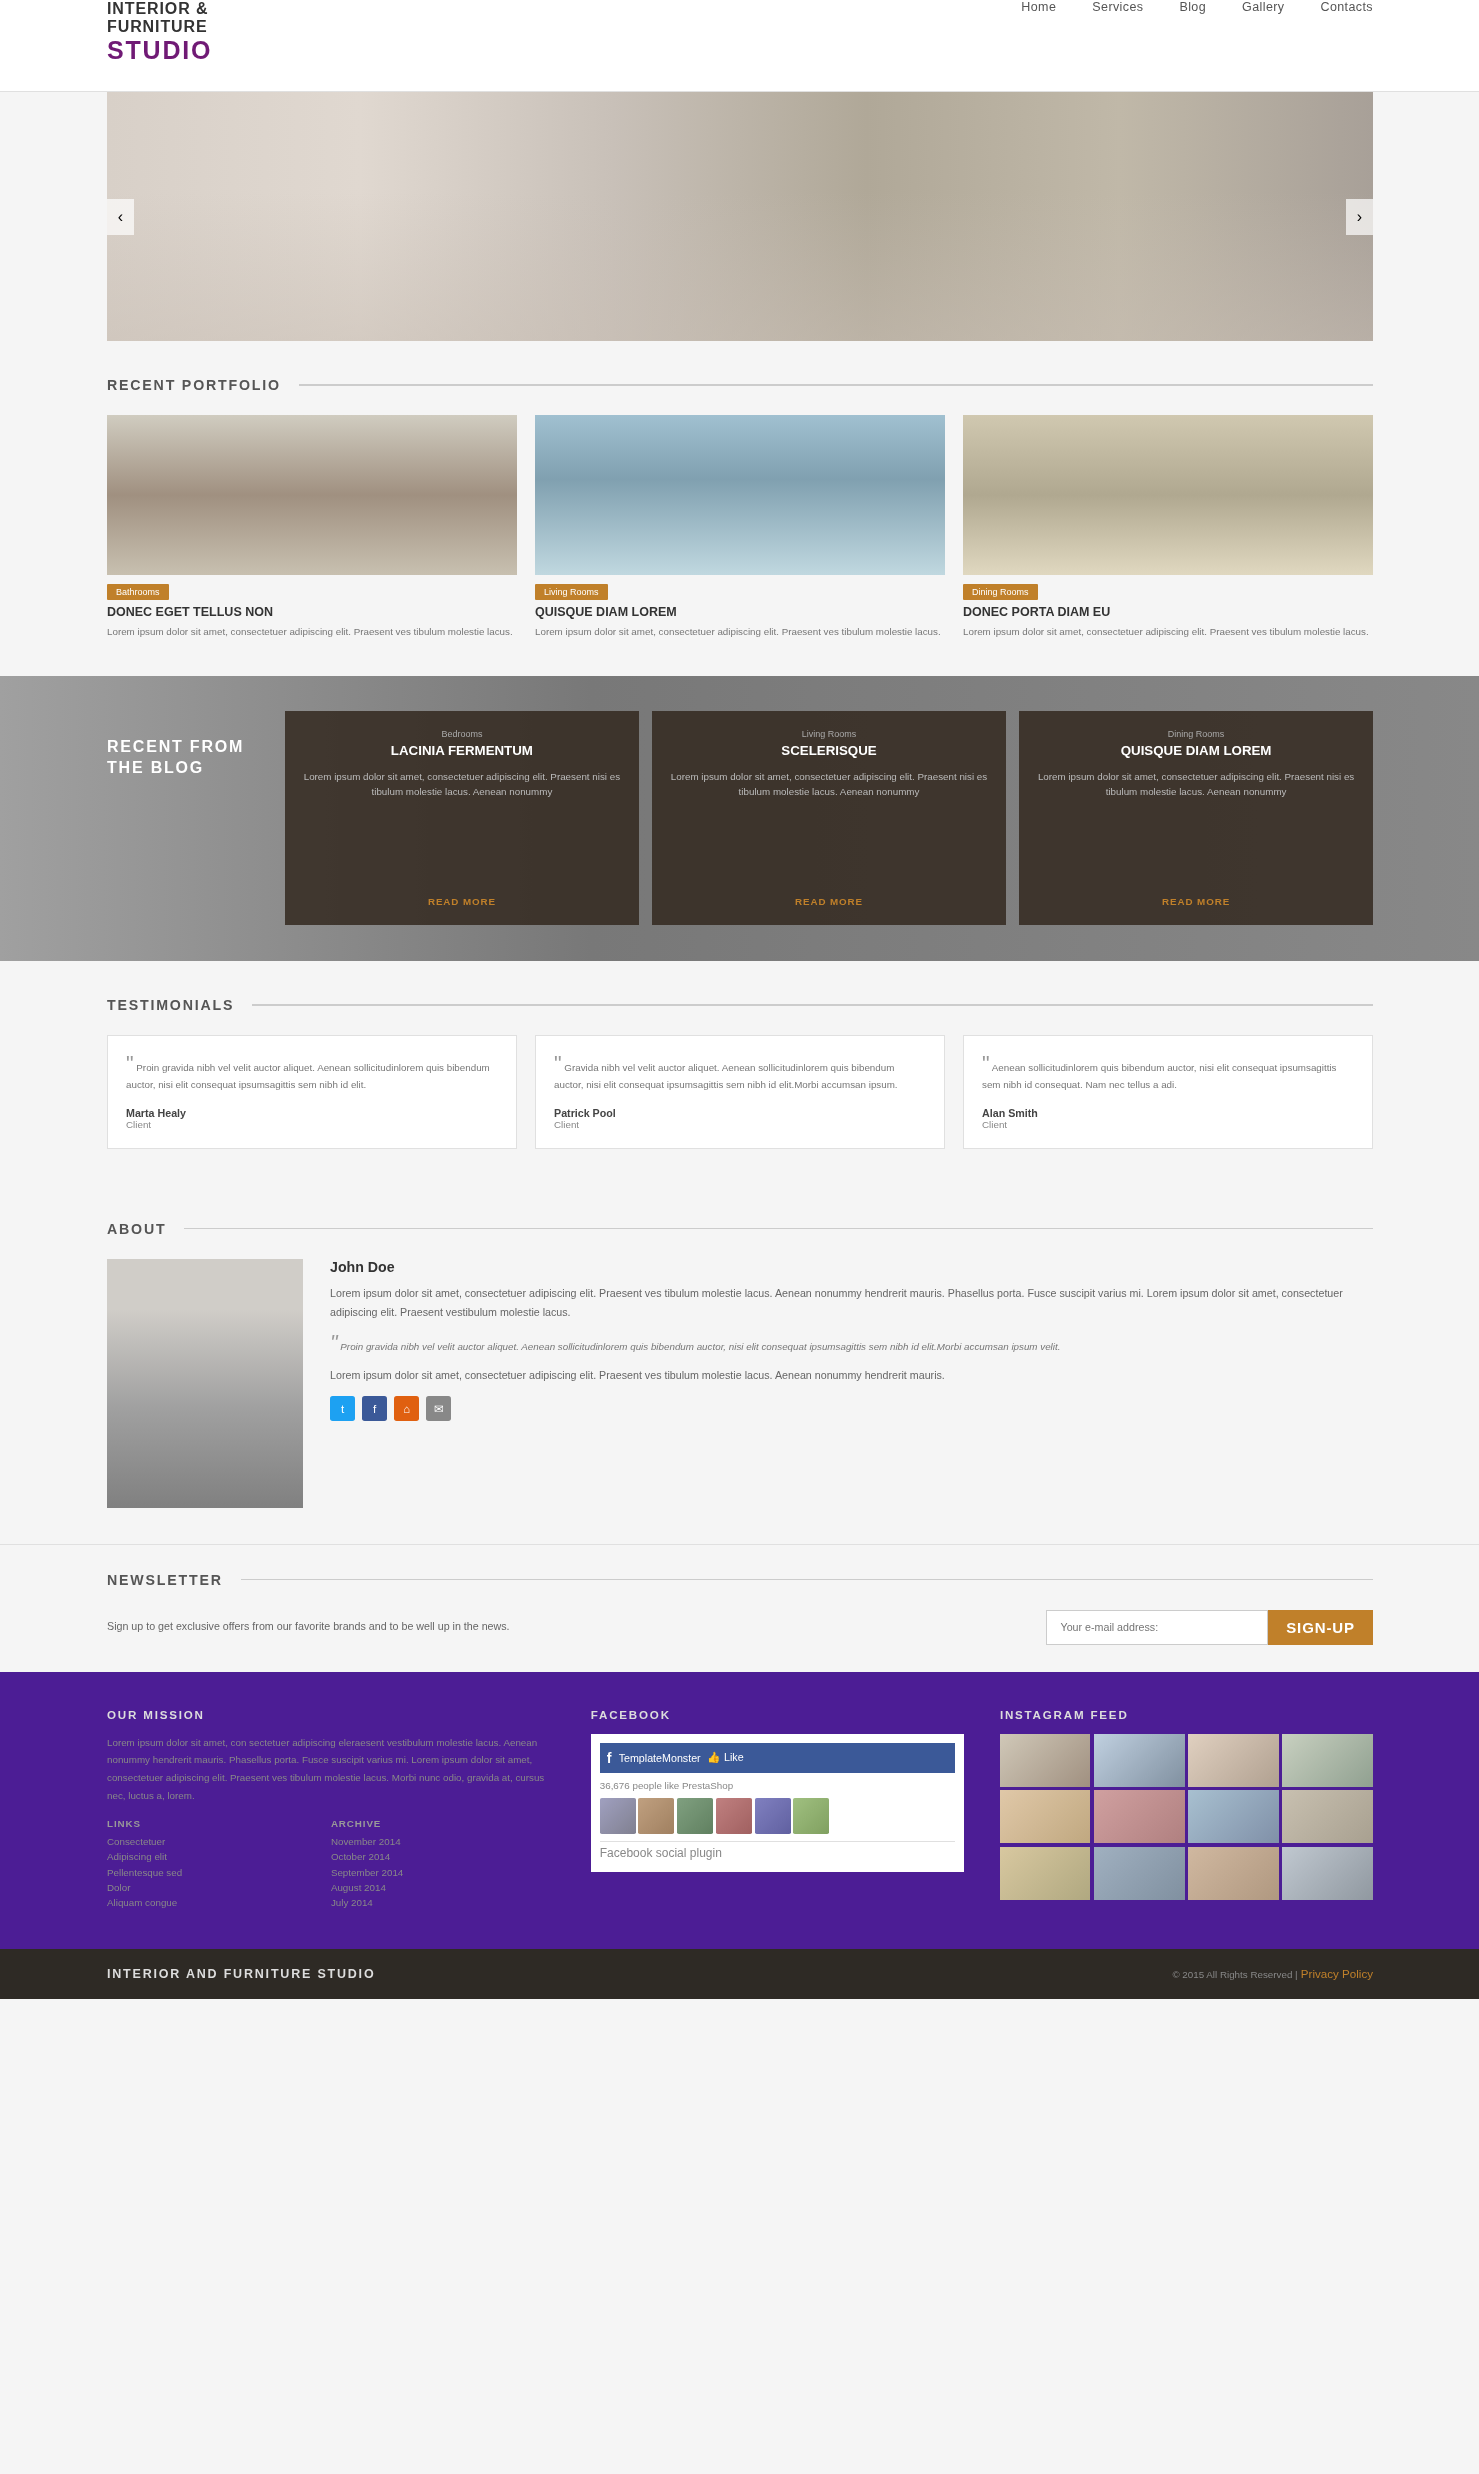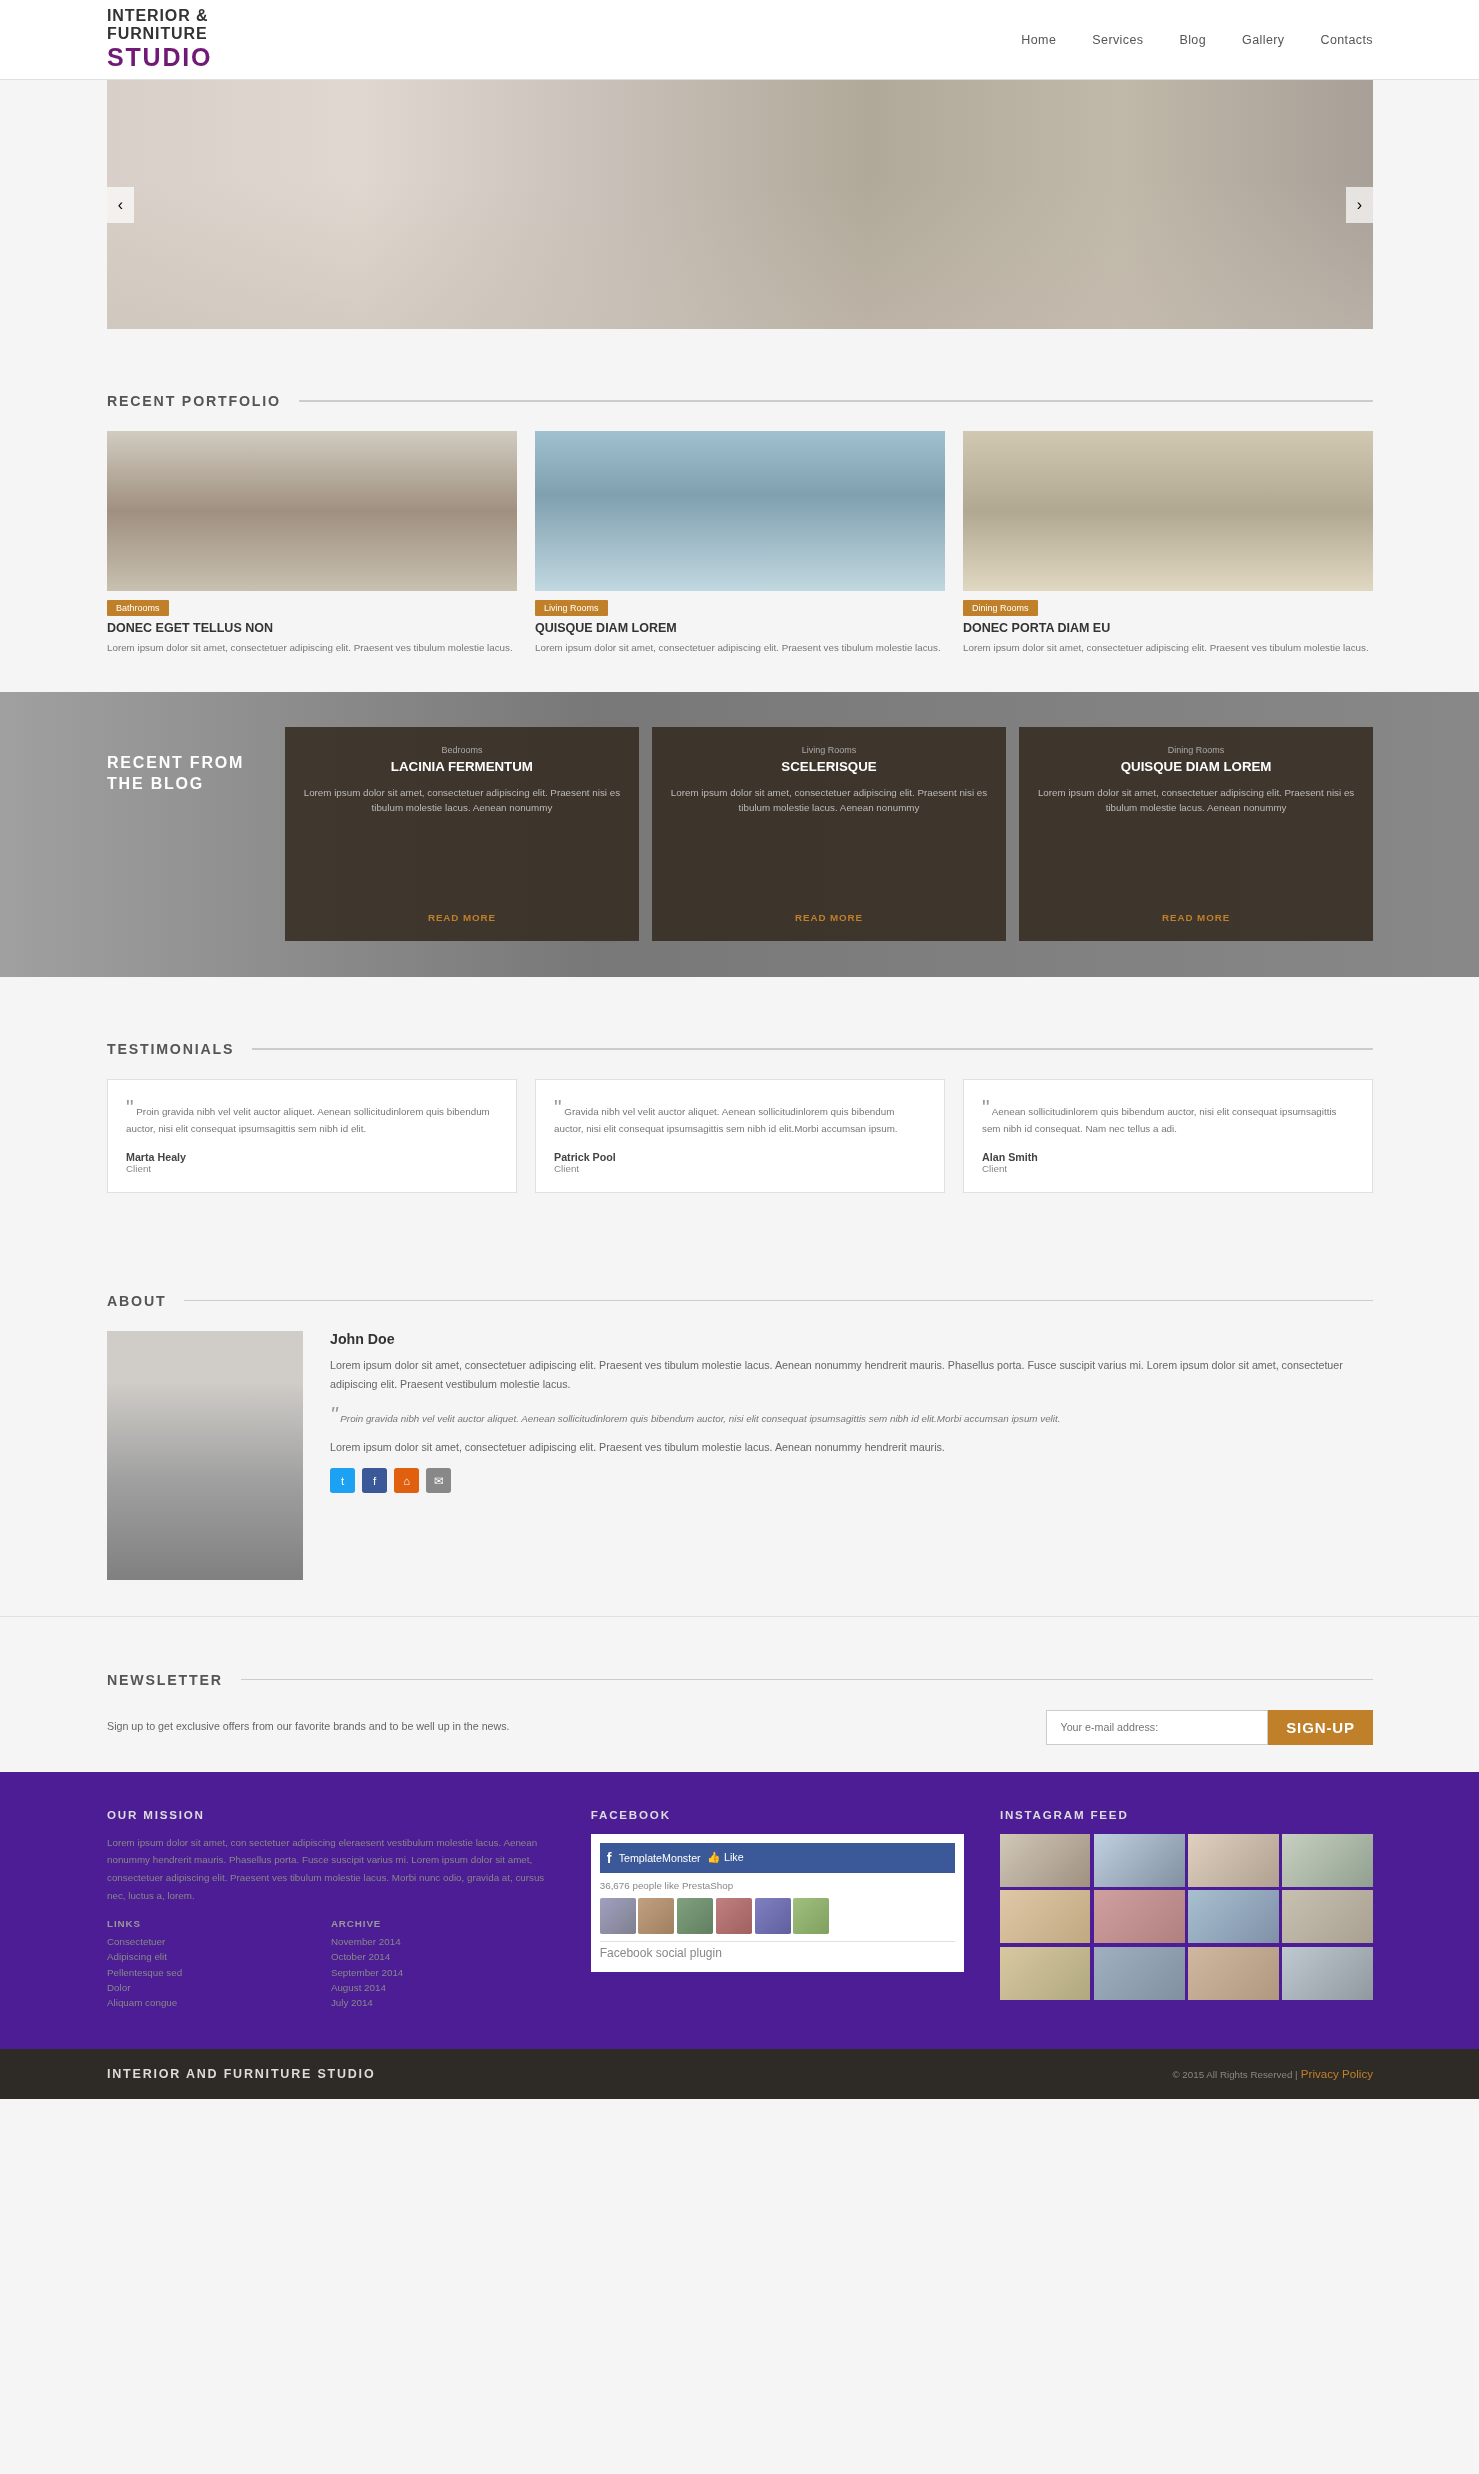--- a/index.html
+++ b/index.html
@@ -1,34 +1,34 @@
 <!DOCTYPE html>
 <html style="font-size:14.2px"><head>
   <meta charset="utf-8">
   <style>
     * { margin: 0; padding: 0; box-sizing: border-box; }
     body { font-family: Arial, sans-serif; background: #f5f5f5; color: #333; font-size: 11.6px; width: 1480px; }
 
     
-    .header { background: #fff; display: flex; align-items: center; justify-content: space-between; padding: 0 107px; height: 80px; border-bottom: 0.9px solid #e0e0e0; }
+    .header { background: #fff; display: flex; justify-content: space-between; padding: 0 107px; height: 92px; border-bottom: 0.9px solid #e0e0e0; }
     .logo-block { display: flex; flex-direction: column; }
     .logo-top { font-size: 16px; font-weight: bold; color: #333; letter-spacing: 0.9px; }
     .logo-studio { font-size: 25px; font-weight: 900; color: #701a75; letter-spacing: 1.8px; }
     .nav { display: flex; gap: 36px; }
     .nav a { text-decoration: none; color: #555; font-size: 12.5px; font-weight: 500; letter-spacing: 0.4px; }
 
     
     .hero { position: relative; background: #ccc; height: 249px; overflow: hidden; margin: 0 107px; }
     .slider-arrow { position: absolute; top: 50%; transform: translateY(-50%); background: rgba(255,255,255,0.7); border: none; width: 27px; height: 36px; cursor: pointer; font-size: 16px; display: flex; align-items: center; justify-content: center; z-index: 10; }
     .slider-arrow.left { left: 0; }
     .slider-arrow.right { right: 0; }
 
     
     .section-wrapper { background: #f5f5f5; padding: 36px 107px; }
-    .section-title-row { display: flex; align-items: center; margin-bottom: 22px; margin-top: 28px; }
+    .section-title-row { display: flex; align-items: center; margin-bottom: 22px; }
     .section-title { font-size: 14.2px; font-weight: bold; color: #555; letter-spacing: 1.8px; text-transform: uppercase; white-space: nowrap; margin-right: 18px; }
     .section-line { flex: 1; height: 1.8px; background: #ccc; }
 
     
     .portfolio-grid { display: flex; gap: 18px; }
     .portfolio-item { flex: 1; }
     .portfolio-img { width: 100%; height: 160px; background: #bbb; margin-bottom: 9px; overflow: hidden; }
     .portfolio-img-1 { background: linear-gradient(180deg, #d0ccc0 0%, #a09080 50%, #c8c0b0 100%); }
     .portfolio-img-2 { background: linear-gradient(180deg, #a0c0d0 0%, #80a0b0 40%, #c0d8e0 100%); }
     .portfolio-img-3 { background: linear-gradient(180deg, #d0c8b0 0%, #b0a890 50%, #e0d8c0 100%); }

